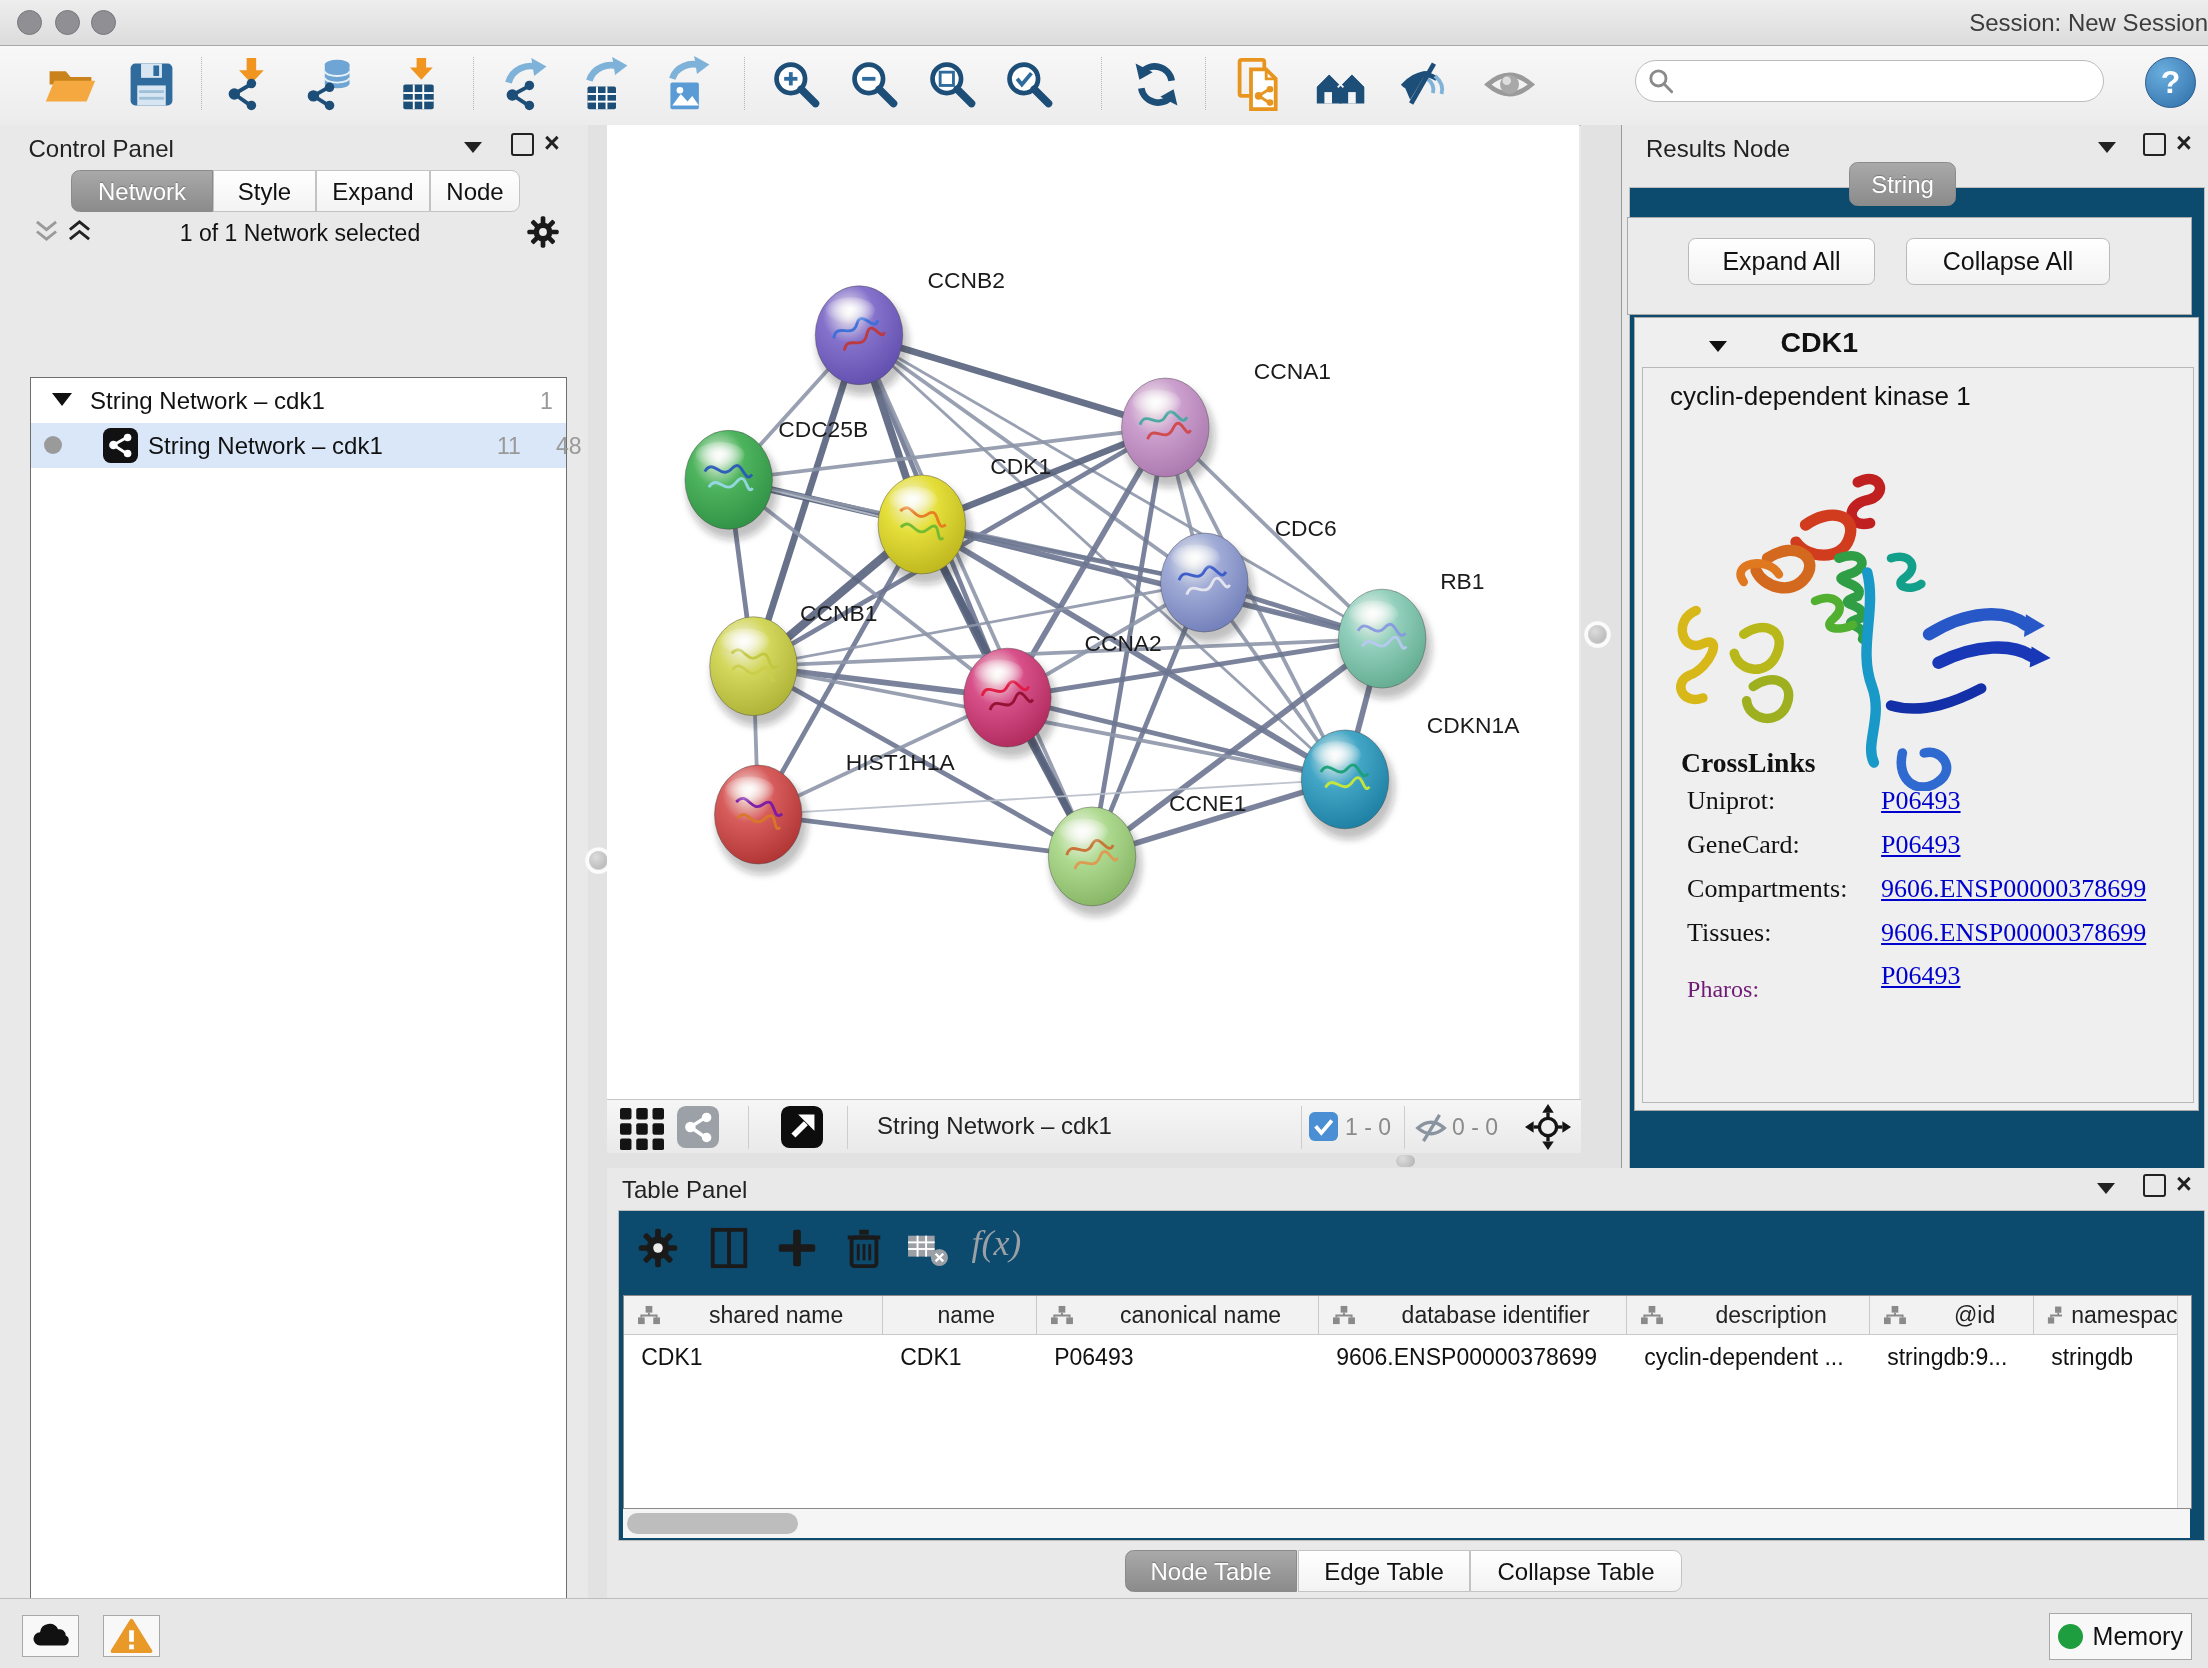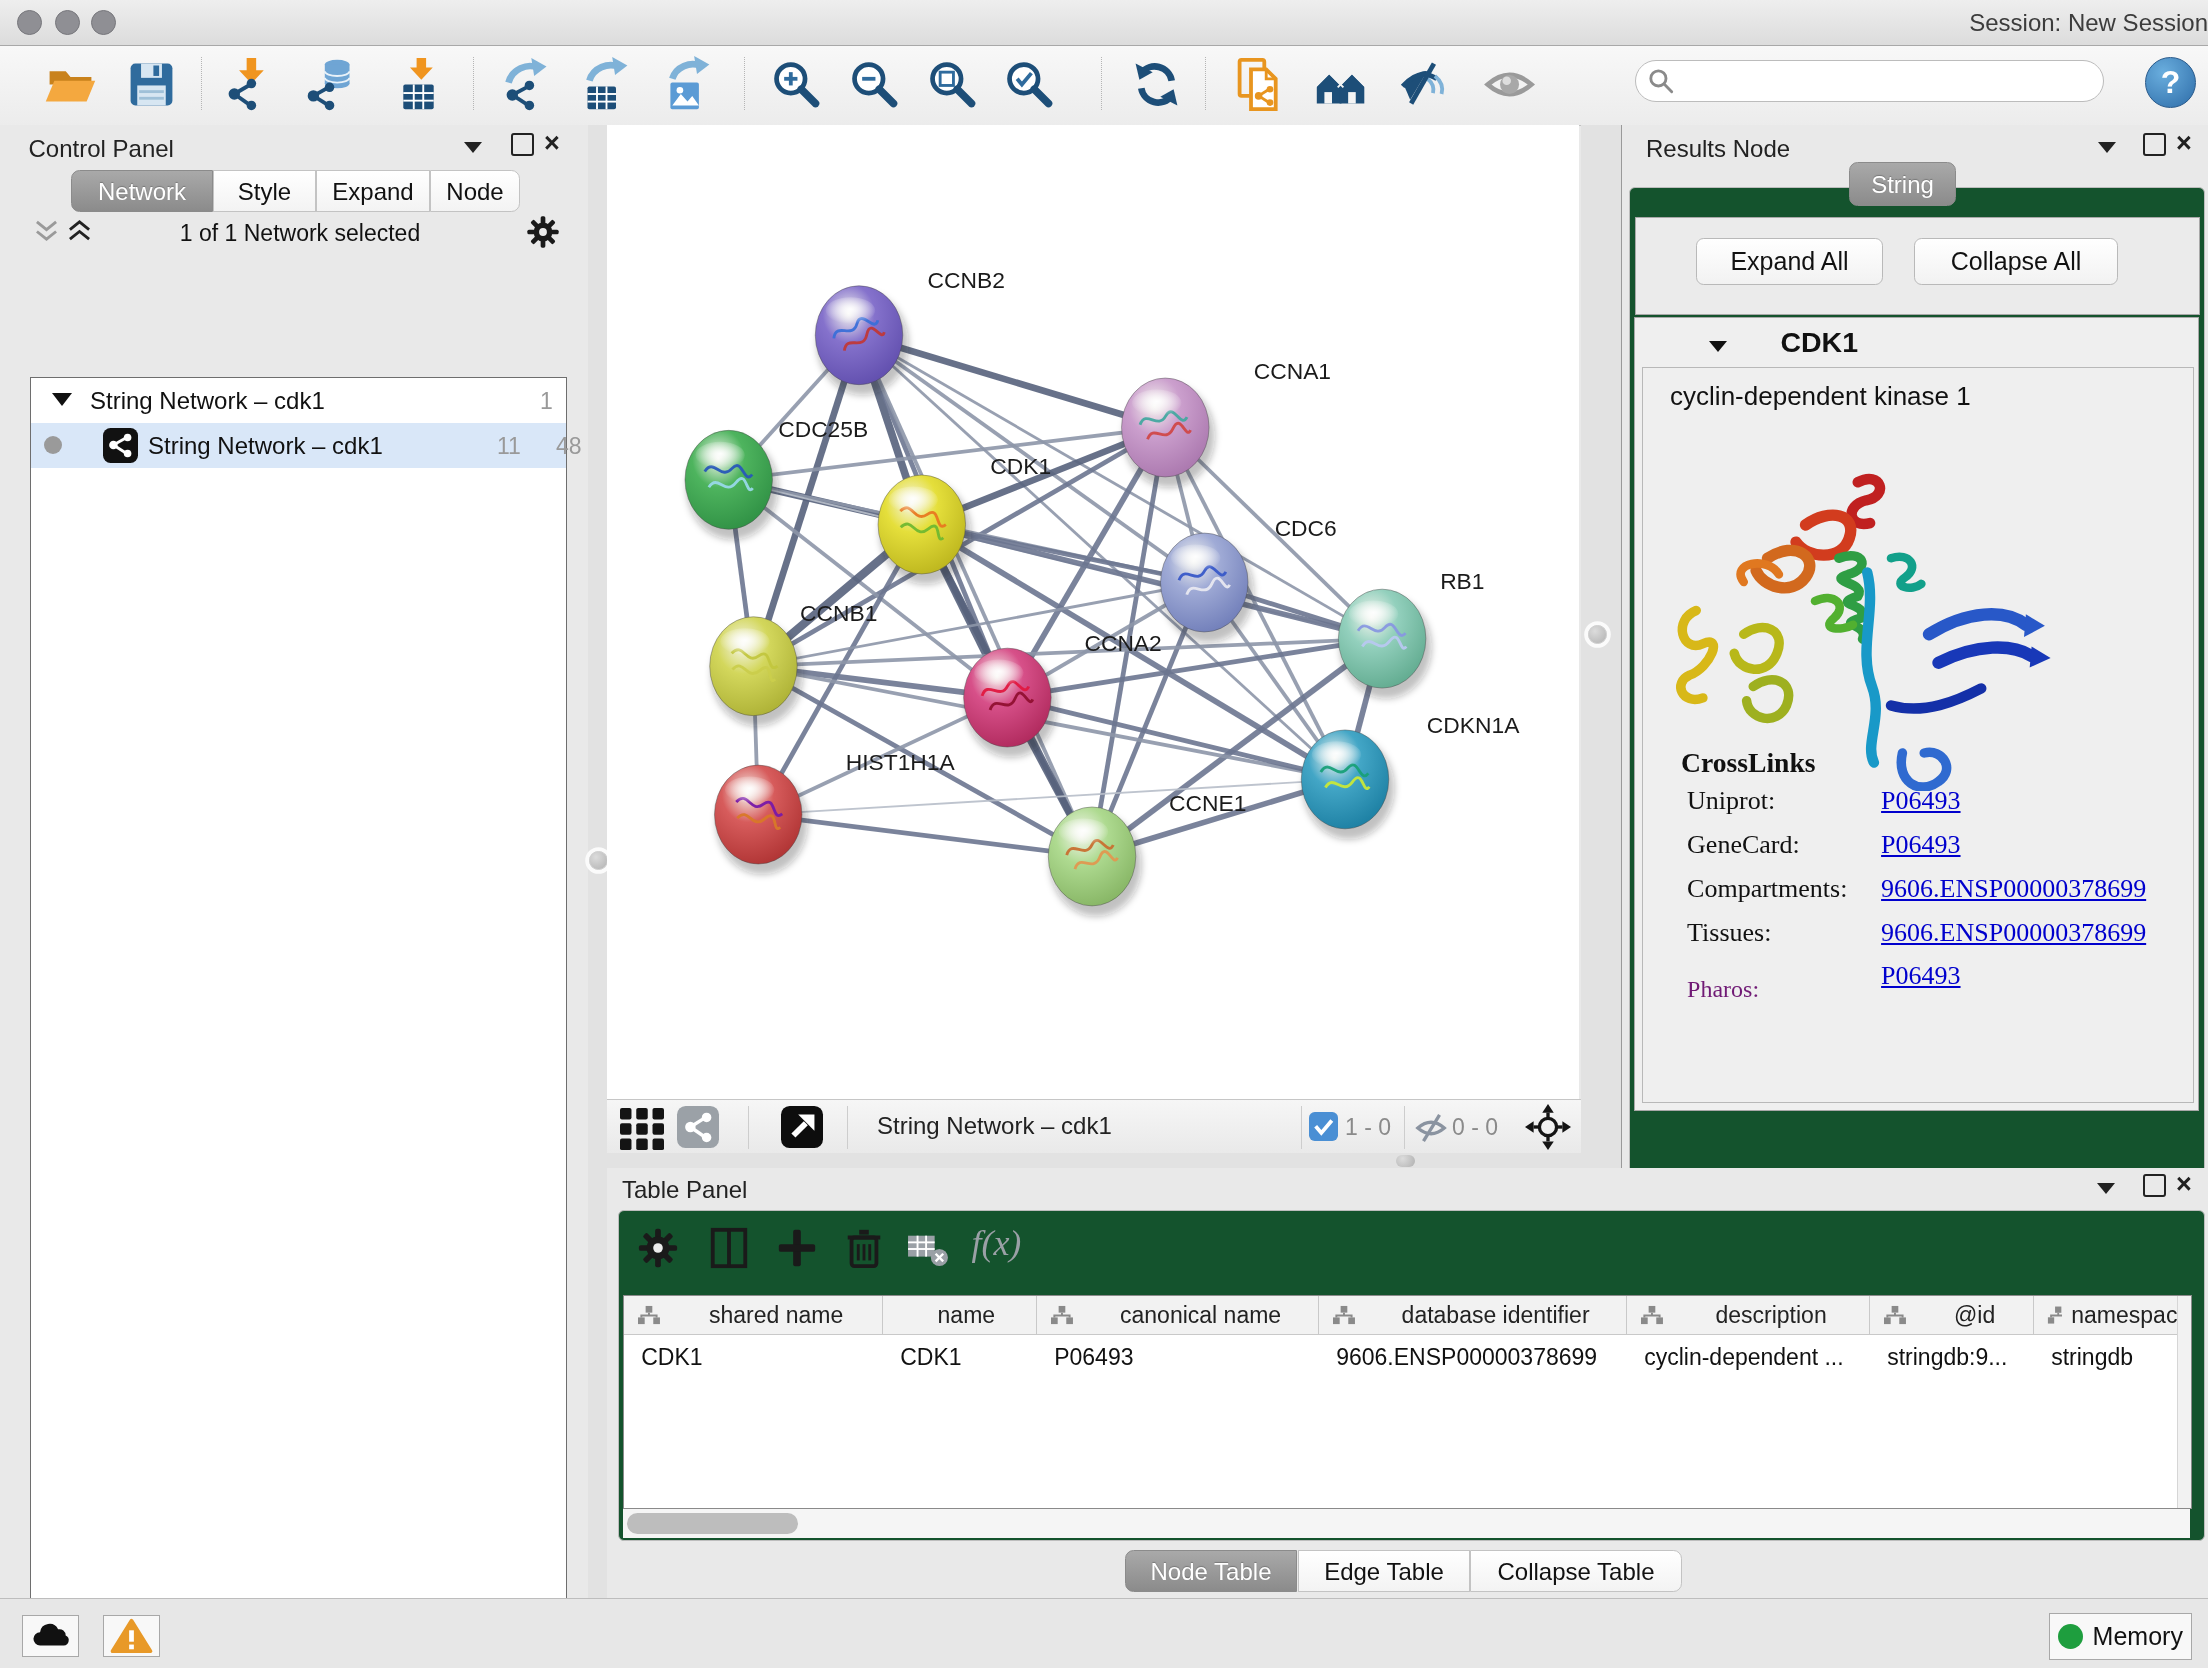--- a/index.html
+++ b/index.html
@@ -14,21 +14,21 @@
   .tbi{top:9.5px;width:57px;height:57px;cursor:pointer;}
   .tsep{top:11.4px;width:0;height:53px;border-left:1.9px dotted #b5b5b5;}
   #searchbox{left:1635px;top:14.3px;width:469px;height:42px;background:#fff;border:1.9px solid #bcbcbc;border-radius:21px;display:flex;align-items:center;padding-left:11.4px;box-sizing:border-box;}
   #searchbox input{border:none;outline:none;font-size:23px;width:409px;background:transparent;}
   #help-btn{left:2145px;top:11.4px;width:49px;height:49px;border-radius:50%;background:radial-gradient(circle at 35% 30%,#6aaede,#2d6ca8);border:1px solid #27598b;color:#fff;font-size:32px;font-weight:bold;text-align:center;line-height:48px;}
   
   .panel-title{font-size:24px;color:#222;}
   .win-x{font-size:27px;font-weight:bold;color:#222;line-height:21px;}
   .win-sq{width:19px;height:19px;border:2.9px solid #222;border-radius:2.9px;}
   .dd-tri{width:0;height:0;border-left:9.5px solid transparent;border-right:9.5px solid transparent;border-top:11.4px solid #222;}
-  .groupbox{background:#14532d;border:1px solid #bdbdbd;border-radius:6px;}
+  .groupbox{background:#0c4a6e;border:1px solid #bdbdbd;border-radius:0;}
   .tab{height:42px;border:1px solid #c3c3c3;background:linear-gradient(#ffffff,#f3f3f3);color:#111;font-size:24px;text-align:center;line-height:42px;box-sizing:border-box;}
   .tab.sel{background:linear-gradient(#a9a9a9,#8b8b8b);color:#fff;border-color:#8b8b8b;text-shadow:0 -1px 1px rgba(0,0,0,.25);}
   .grab-dot{width:17px;height:17px;border-radius:50%;background:radial-gradient(circle at 35% 30%,#dcdcdc,#b2b2b2);border:1px solid #cfcfcf;box-shadow:0 0 0 3.8px #fbfbfb;}
   
   #cp-list{left:30px;top:252px;width:535px;height:1320px;background:#fff;border:1.9px solid #6e6e6e;}
   .count{color:#999;font-size:23px;}
   
   #net-svg{left:607px;top:125px;background:#ffffff;font-family:"Liberation Sans","DejaVu Sans",sans-serif;}
   #net-toolbar{left:607px;top:1099px;width:974px;height:54px;background:linear-gradient(#f6f6f6,#e9e9e9);border-top:1px solid #c6c6c6;}
   .ntsep{top:5.7px;width:0;height:43px;border-left:1px solid #cdcdcd;}
@@ -596,21 +596,21 @@
 
 <div class="abs" style="left:1622px;top:125px;width:587px;height:1473px;background:#e9e9e9">
   <div class="abs panel-title" style="left:24px;top:9.5px">Results Node</div>
   <div class="abs dd-tri" style="left:476px;top:17px"></div>
   <div class="abs win-sq" style="left:521px;top:7.6px"></div>
   <div class="abs win-x" style="left:554px;top:7.6px">×</div>
 
   <div class="abs groupbox" style="left:6.7px;top:62px;width:574px;height:989px"></div>
   <div class="abs tab sel" style="left:227px;top:37px;width:107px;border-radius:8.6px;height:44px;line-height:44px">String</div>
 
-  <div class="abs" style="left:13px;top:92px;width:563px;height:96px;background:#ebebeb;border:1px solid #a8a8a8">
+  <div class="abs" style="left:5px;top:92px;width:563px;height:96px;background:#ebebeb;border:1px solid #a8a8a8">
     <div class="abs btn" style="left:60px;top:20px;width:185px;height:45px;line-height:45px">Expand All</div>
     <div class="abs btn" style="left:278px;top:20px;width:202px;height:45px;line-height:45px">Collapse All</div>
   </div>
 
   <div class="abs" style="left:12.4px;top:192px;width:563px;height:792px;background:#efefef;border:1px solid #a8a8a8">
     <div class="abs dd-tri" style="left:74px;top:23px;border-top-color:#111"></div>
     <div class="abs" style="left:145px;top:7.6px;font-size:28.5px;font-weight:bold;color:#111">CDK1</div>
     <div class="abs" style="left:6.7px;top:49px;width:550px;height:734px;border:1px solid #b8b8b8">
       <div class="abs" style="left:27px;top:13.3px;font-size:26px;color:#111">cyclin-dependent kinase 1</div>
 

